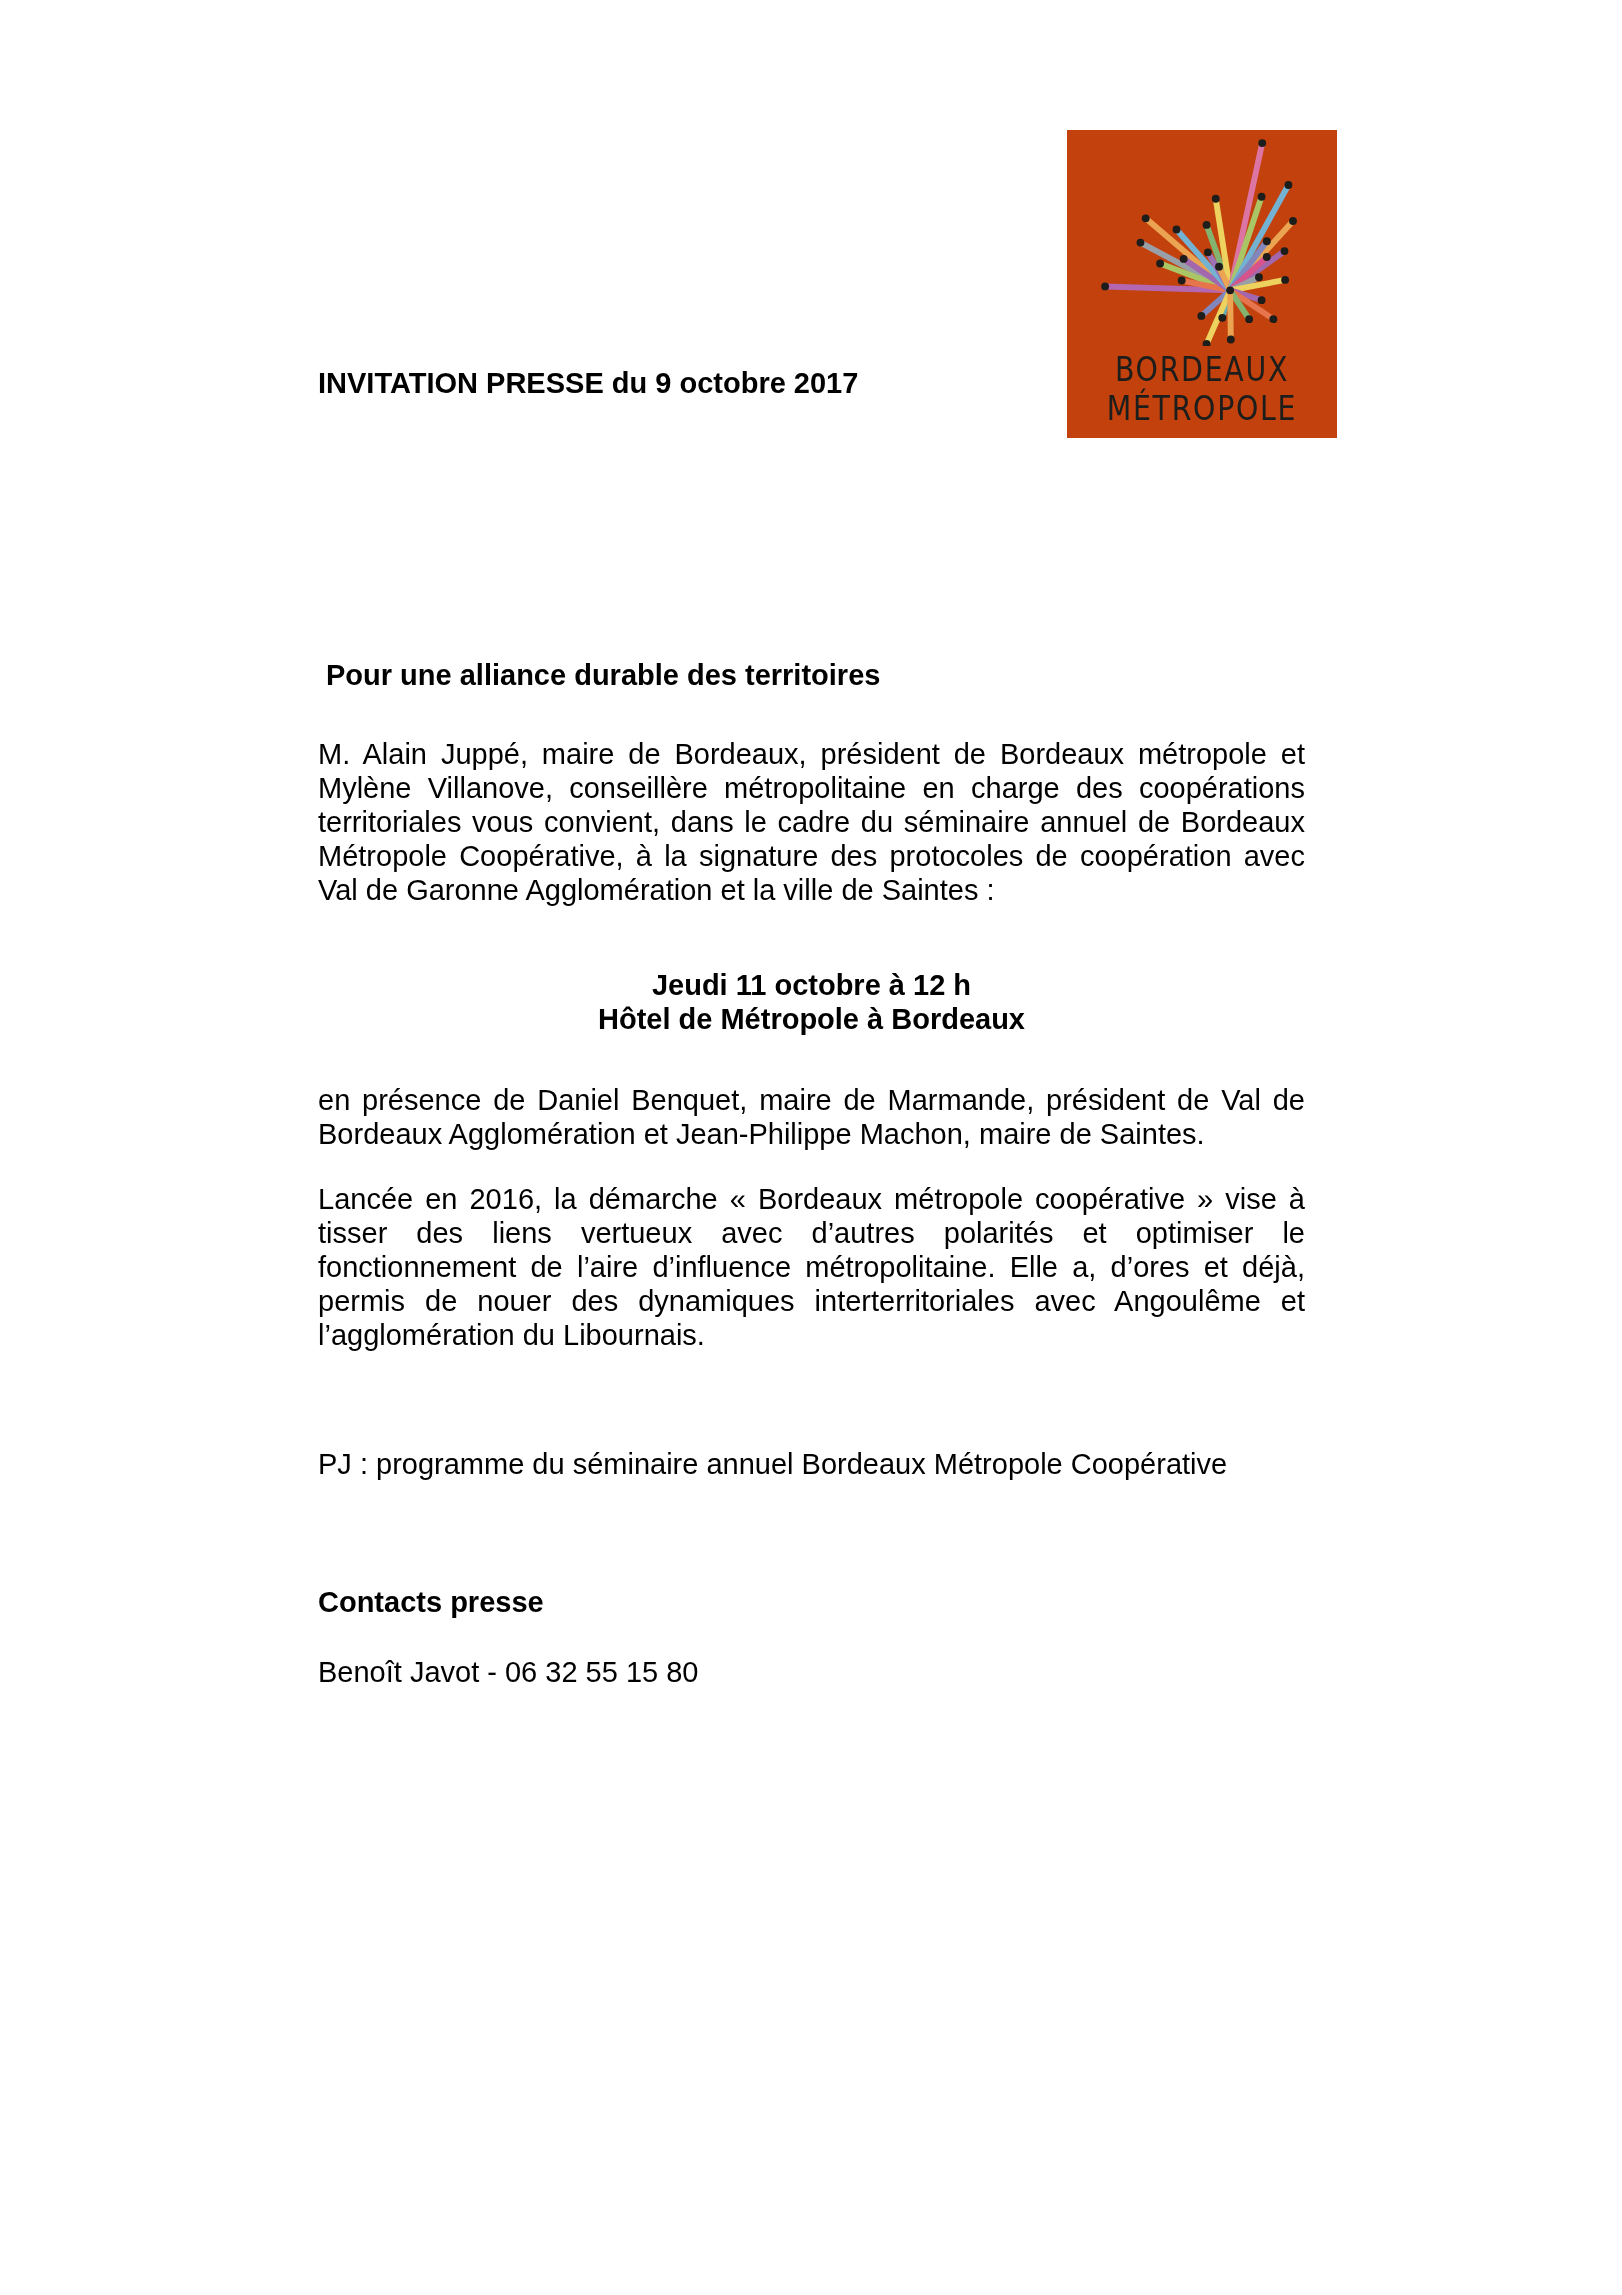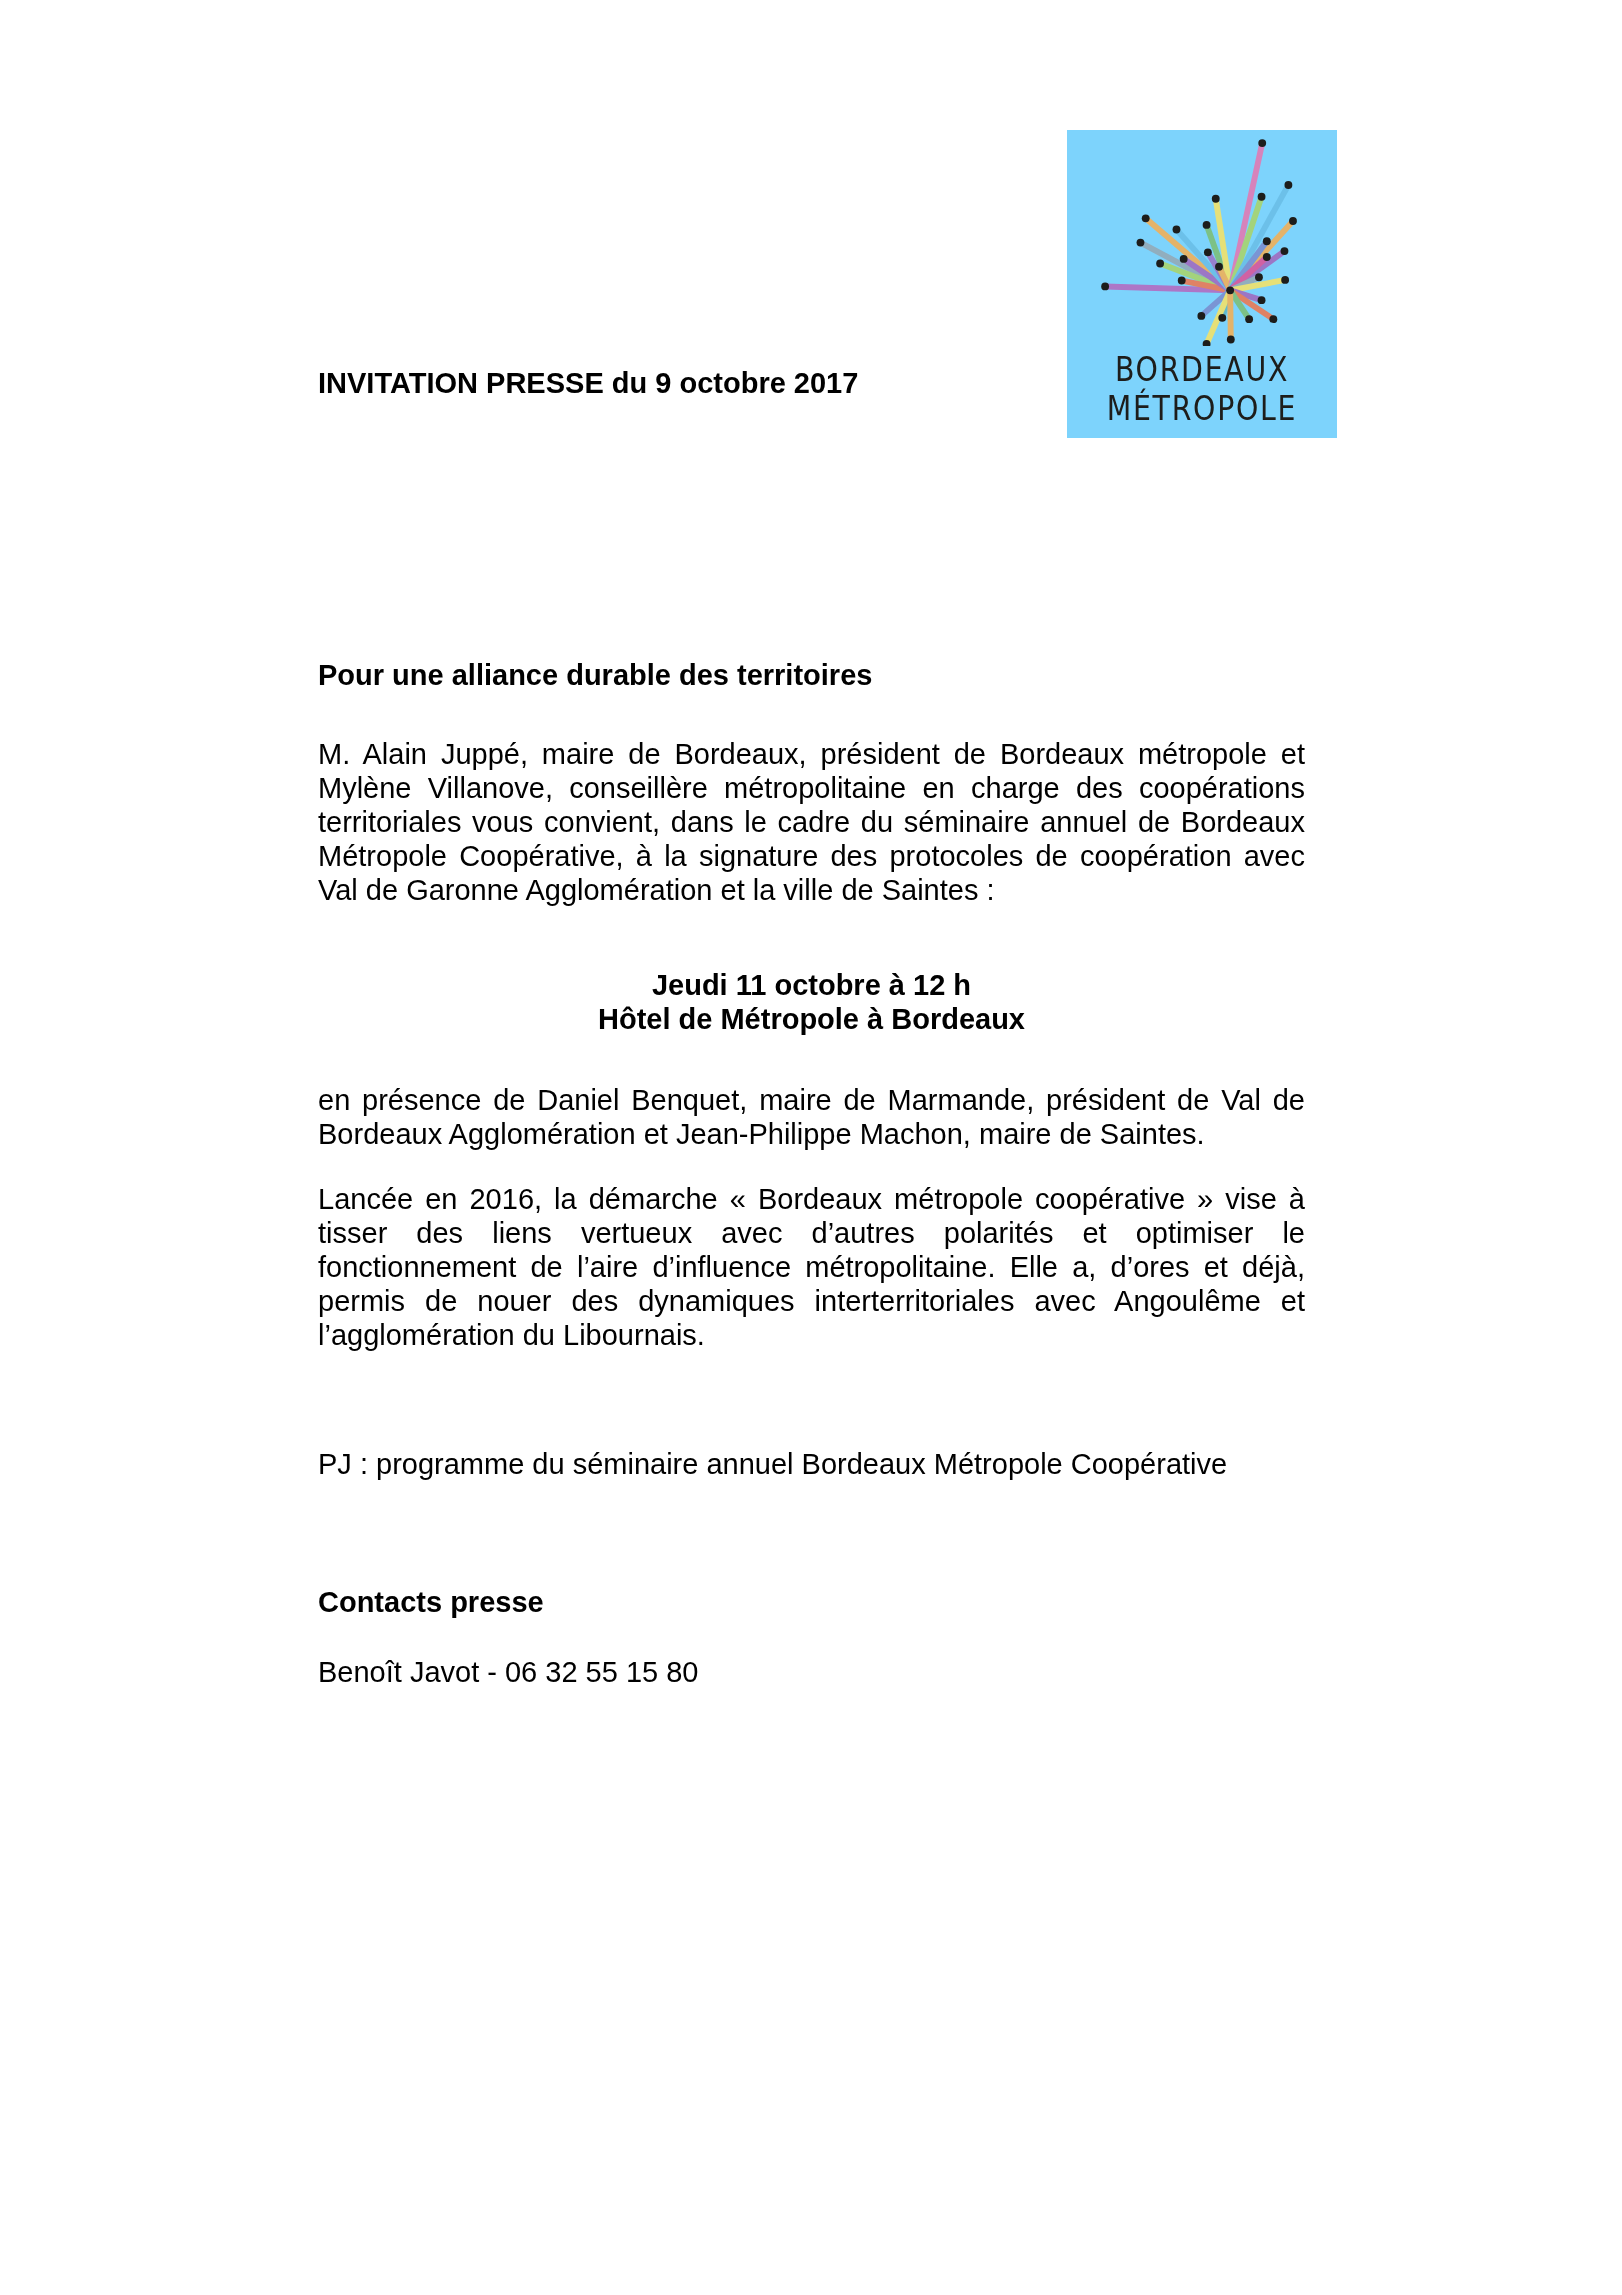--- a/index.html
+++ b/index.html
@@ -26,21 +26,21 @@
     .bold { font-weight: bold; }
     .justify { text-align: justify; margin-top: 11px; }
     .center { text-align: center; }
     .line { display: block; }
     .logo {
       position: absolute;
       left: 1067px;
       top: 130px;
       width: 270px;
       height: 308px;
-      background: #7dd3fc;
+      background: #c2410c;
     }
     .logo svg {
       position: absolute;
       left: 0;
       top: 0;
     }
     .logo-word {
       position: absolute;
       left: 0;
       width: 270px;
@@ -120,21 +120,21 @@
       <circle cx="1843" cy="525" r="6"></circle>
       <circle cx="1880" cy="518" r="6"></circle>
     </g>
   </svg>
   <div class="logo-word w1">BORDEAUX</div>
   <div class="logo-word w2">MÉTROPOLE</div>
 </div>
 
 <h1 class="blk bold" style="top:366px;">INVITATION PRESSE du 9 octobre 2017</h1>
 
-<h2 class="blk bold" style="top:658px;">Pour une alliance durable des territoires</h2>
+<h2 class="blk bold" style="top:658px;margin-left:8px;">Pour une alliance durable des territoires</h2>
 
 <p class="blk justify" style="top:726px;">M. Alain Juppé, maire de Bordeaux, président de Bordeaux métropole et Mylène Villanove, conseillère métropolitaine en charge des coopérations territoriales vous convient, dans le cadre du séminaire annuel de Bordeaux Métropole Coopérative, à la signature des protocoles de coopération avec Val de Garonne Agglomération et la ville de Saintes :</p>
 
 <div class="blk bold center" style="top:968px;">
   <span class="line">Jeudi 11 octobre à 12 h</span>
   <span class="line">Hôtel de Métropole à Bordeaux</span>
 </div>
 
 <p class="blk justify" style="top:1072px;">en présence de Daniel Benquet, maire de Marmande, président de Val de Bordeaux Agglomération et Jean-Philippe Machon, maire de Saintes.</p>
 

